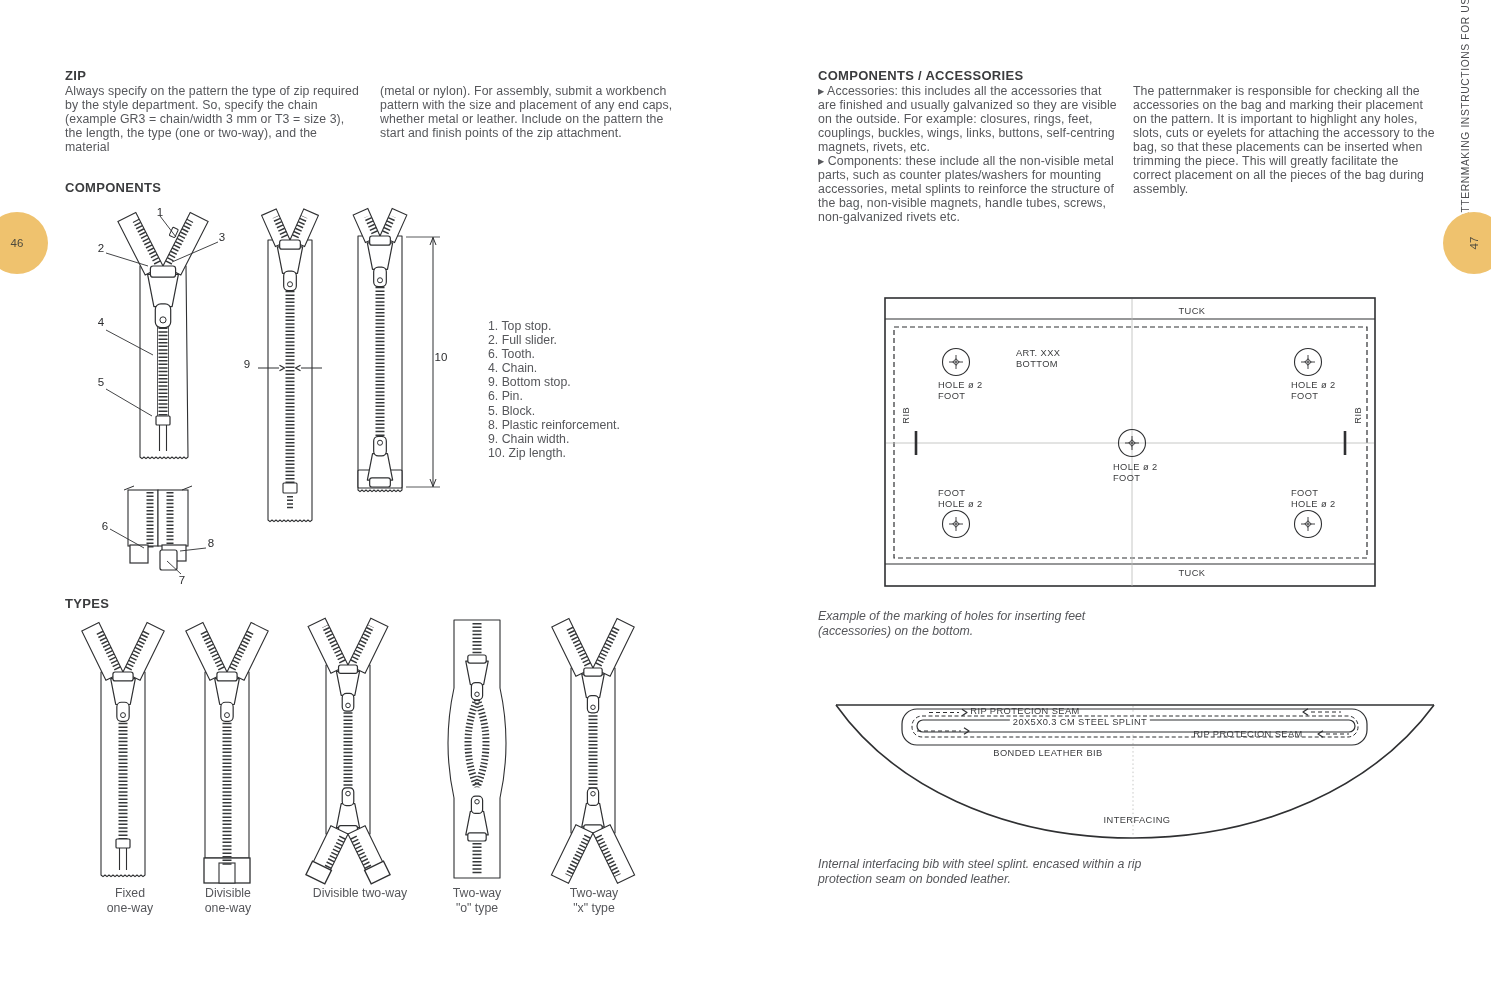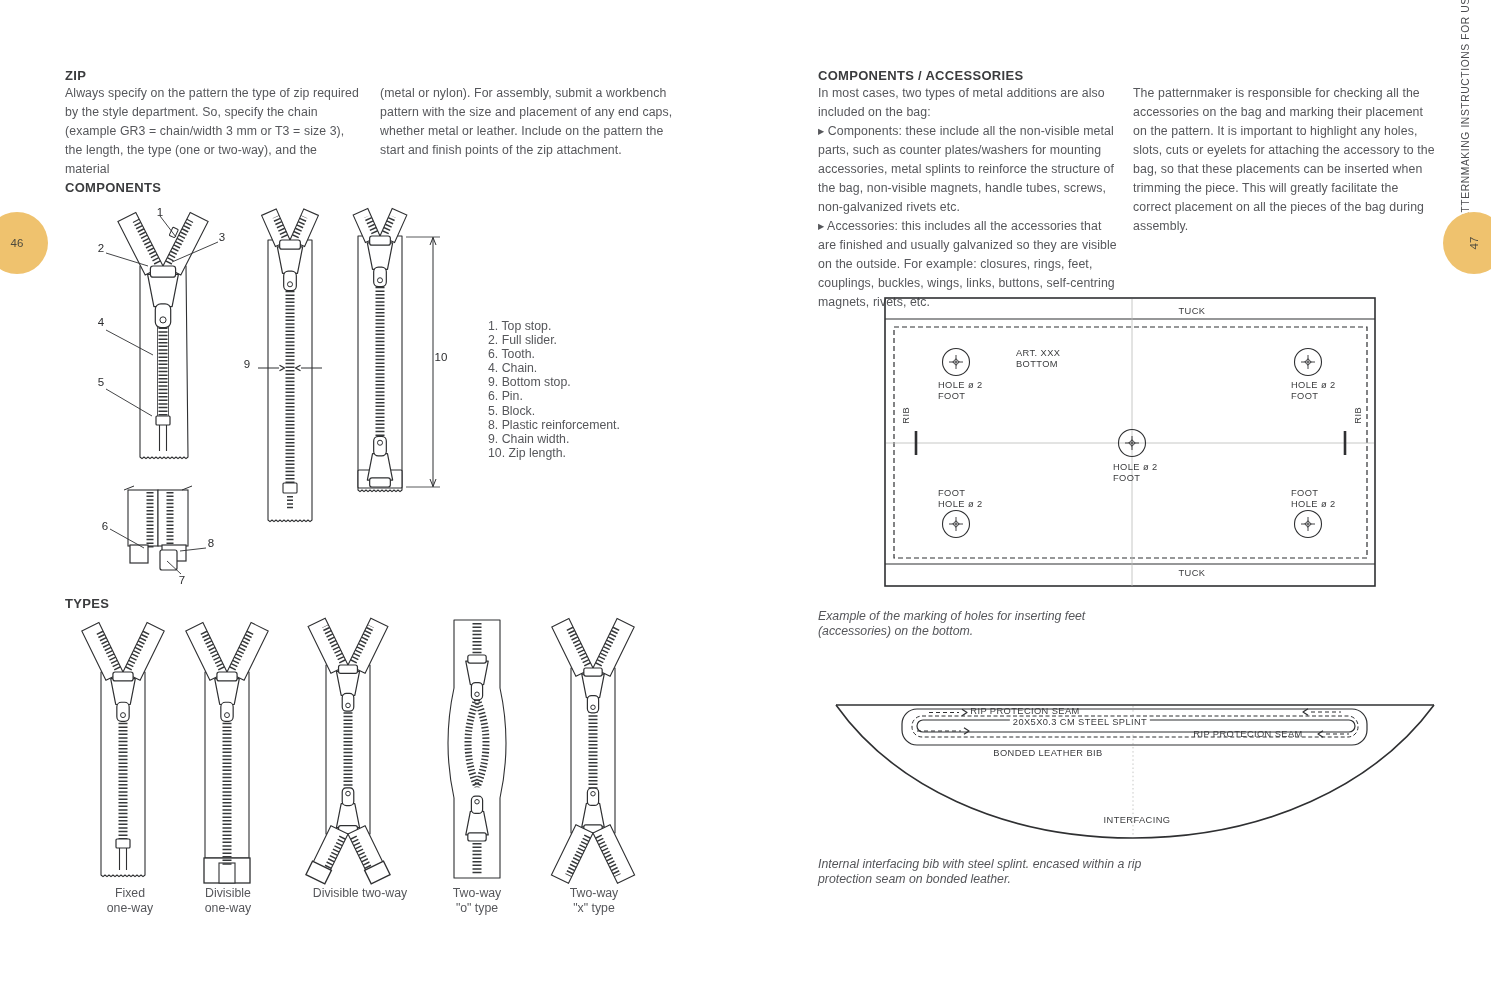--- a/index.html
+++ b/index.html
@@ -1,20 +1,20 @@
 <!DOCTYPE html>
 <html><head>
 <meta charset="utf-8">
 <style>
   html,body{margin:0;padding:0;background:#e8e8e8;}
   .spread{position:relative;width:1491px;height:1000px;background:#ffffff;overflow:hidden;
           font-family:"Liberation Sans",sans-serif;color:#55565a;}
   .abs{position:absolute;}
   h1,h2{margin:0;font-size:13px;font-weight:bold;color:#3b3c3e;letter-spacing:.3px;}
-  .body-text{font-size:12.3px;line-height:19px;letter-spacing:.1px;color:#56575b;}
+  .body-text{font-size:12.3px;line-height:14px;letter-spacing:.1px;color:#56575b;}
   .caption{font-size:12.3px;line-height:15px;font-style:italic;color:#55565a;}
   .legend-line{font-size:12.3px;line-height:14.1px;color:#56575b;}
   .type-label{font-size:12.3px;line-height:14.8px;color:#56575b;text-align:center;transform:translateX(-50%);white-space:nowrap;}
   .lbl{position:absolute;font-size:9.3px;letter-spacing:.4px;line-height:10.6px;color:#3a3b3d;white-space:nowrap;}
   .ctr{transform:translateX(-50%);text-align:center;}
   .rot{transform:rotate(-90deg);transform-origin:center;}
   .co{position:absolute;font-size:11.5px;color:#2c2d2f;transform:translate(-50%,-50%);}
   .badge{position:absolute;width:62px;height:62px;border-radius:50%;background:#efc26e;
          display:flex;align-items:center;justify-content:center;font-size:11.5px;color:#4d4a3e;}
   .sidebar-v{position:absolute;left:1460px;top:226px;transform:rotate(-90deg);transform-origin:0 0;
@@ -254,23 +254,22 @@
     <div>Two-way</div>
     <div>"o" type</div>
   </div>
   <div class="abs type-label" style="left:594px;top:886px;">
     <div>Two-way</div>
     <div>"x" type</div>
   </div>
 
   <h1 class="abs" style="left:818px;top:68px;">COMPONENTS / ACCESSORIES</h1>
   <div class="abs" style="left:818px;top:84px;width:302px;">
-    <div class="body-text">In most cases, two types of metal additions are also included on the bag:</div>
+    <div class="body-text">▸ Accessories: this includes all the accessories that are finished and usually galvanized so they are visible on the outside. For example: closures, rings, feet, couplings, buckles, wings, links, buttons, self-centring magnets, rivets, etc.</div>
     <div class="body-text">▸ Components: these include all the non-visible metal parts, such as counter plates/washers for mounting accessories, metal splints to reinforce the structure of the bag, non-visible magnets, handle tubes, screws, non-galvanized rivets etc.</div>
-    <div class="body-text">▸ Accessories: this includes all the accessories that are finished and usually galvanized so they are visible on the outside. For example: closures, rings, feet, couplings, buckles, wings, links, buttons, self-centring magnets, rivets, etc.</div>
   </div>
   <div class="abs body-text" style="left:1133px;top:84px;width:302px;">The patternmaker is responsible for checking all the accessories on the bag and marking their placement on the pattern. It is important to highlight any holes, slots, cuts or eyelets for attaching the accessory to the bag, so that these placements can be inserted when trimming the piece. This will greatly facilitate the correct placement on all the pieces of the bag during assembly.</div>
 
   <svg id="pattern-svg" style="left:884px;top:297px;" width="492" height="291" viewBox="0 0 492 291">
       <rect x="1" y="1" width="490" height="288" fill="none" stroke="#2f3032" stroke-width="1.6"></rect>
       <line x1="1" y1="22" x2="491" y2="22" stroke="#2f3032" stroke-width="1.2"></line>
       <line x1="1" y1="267" x2="491" y2="267" stroke="#2f3032" stroke-width="1.2"></line>
       <rect x="10" y="30" width="473" height="231" fill="none" stroke="#2f3032" stroke-width="1.2" stroke-dasharray="5 3"></rect>
       <line x1="248" y1="2" x2="248" y2="289" stroke="#b9bab8" stroke-width="0.8"></line>
       <line x1="2" y1="146" x2="490" y2="146" stroke="#b9bab8" stroke-width="0.8"></line>

